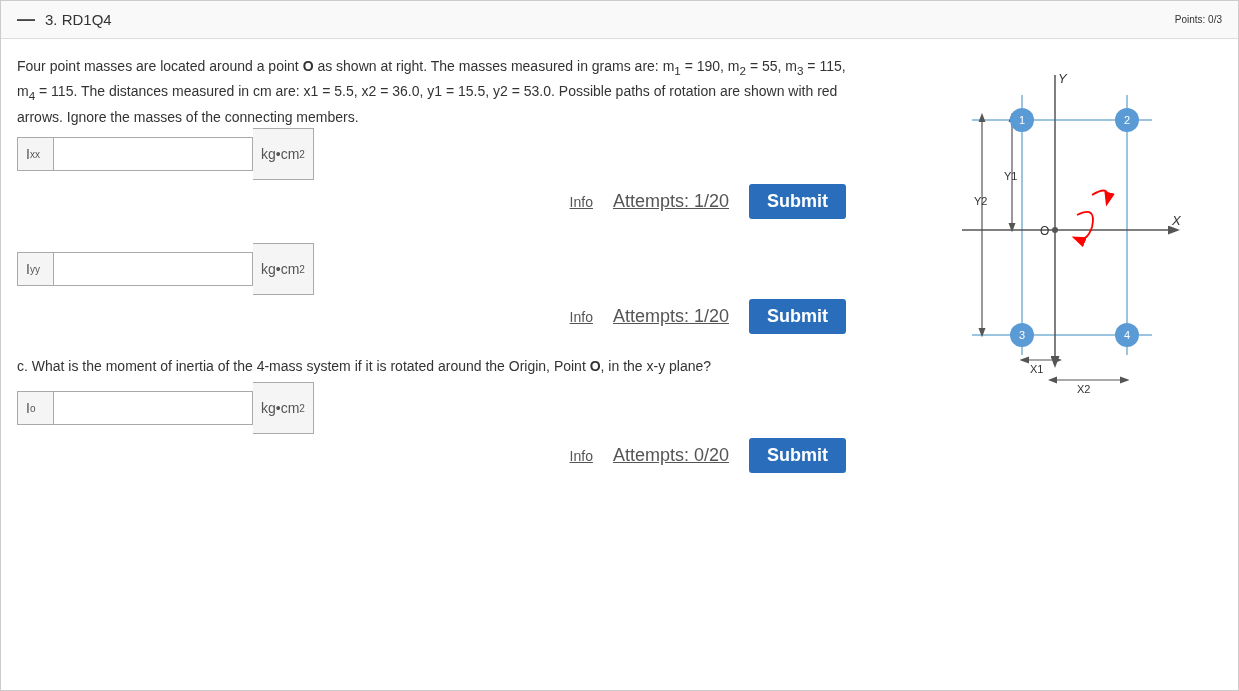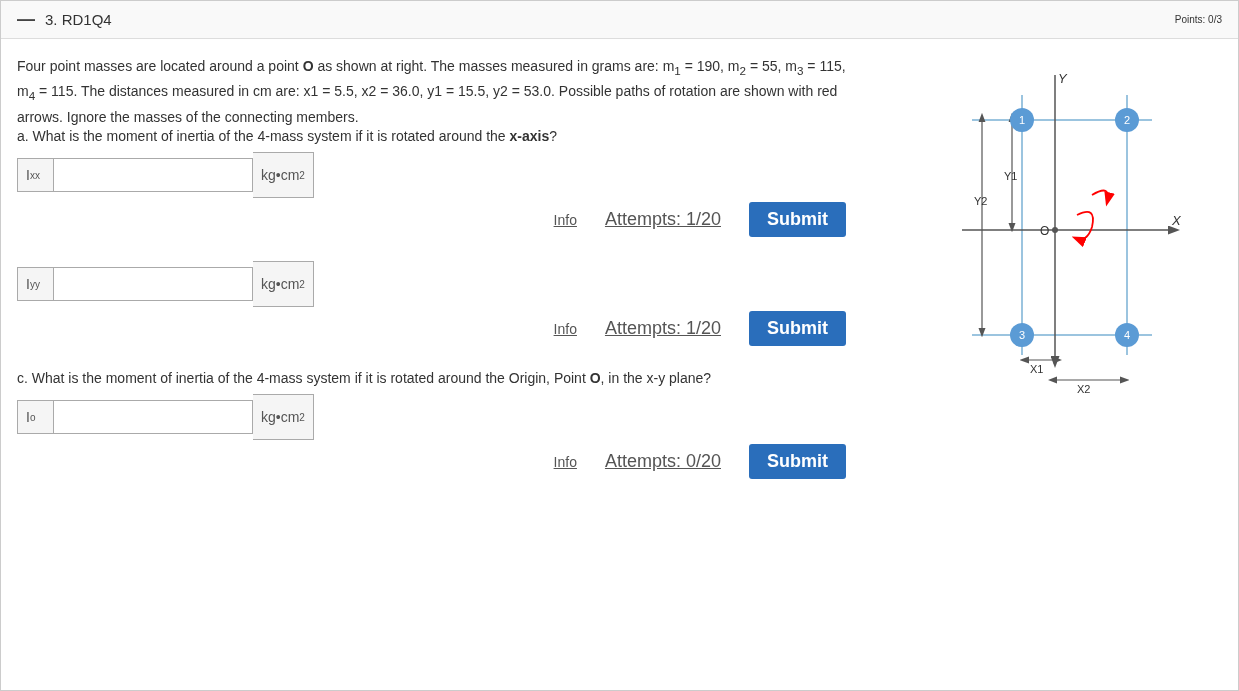--- a/index.html
+++ b/index.html
@@ -94,32 +94,32 @@
       padding: 4px 8px;
       font-size: 14px;
       outline: none;
     }
     .unit-label {
       font-size: 14px;
       padding: 6px 8px;
       border: 1px solid #aaa;
       border-left: none;
       background: #f5f5f5;
-      height: 46px;
+      height: 52px;
       display: flex;
       align-items: center;
       color: #555;
     }
     .unit-label sup {
       font-size: 10px;
     }
     .action-row {
       display: flex;
       align-items: center;
-      gap: 28px;
+      gap: 20px;
       margin-top: 4px;
       justify-content: flex-end;
       padding-right: 20px;
     }
     .info-link {
       font-size: 14px;
       color: #555;
       text-decoration: underline;
       cursor: pointer;
     }
@@ -172,23 +172,20 @@
 
     <div class="left-panel">
 
       <div class="problem-text">
         Four point masses are located around a point <b>O</b> as shown at right. The masses measured in grams are: m<sub>1</sub> = 190, m<sub>2</sub> = 55,
         m<sub>3</sub> = 115, m<sub>4</sub> = 115. The distances measured in cm are: x1 = 5.5, x2 = 36.0, y1 = 15.5, y2 = 53.0. Possible paths of rotation
         are shown with red arrows. Ignore the masses of the connecting members.
       </div>
 
       <div class="sub-question">
-        <div class="sub-question-label">
-          a. What is the moment of inertia of the 4-mass system if it is rotated around the <b>x-axis</b>?
-        </div>
         <div class="input-row">
           <div class="input-prefix">I<sub>xx</sub></div>
           <input class="answer-input" type="text" value="" style="">
           <div class="unit-label">kg•cm<sup>2</sup></div>
         </div>
         <div class="action-row">
           <span class="info-link">Info</span>
           <span class="attempts-link">Attempts: 1/20</span>
           <button class="submit-btn">Submit</button>
         </div>

